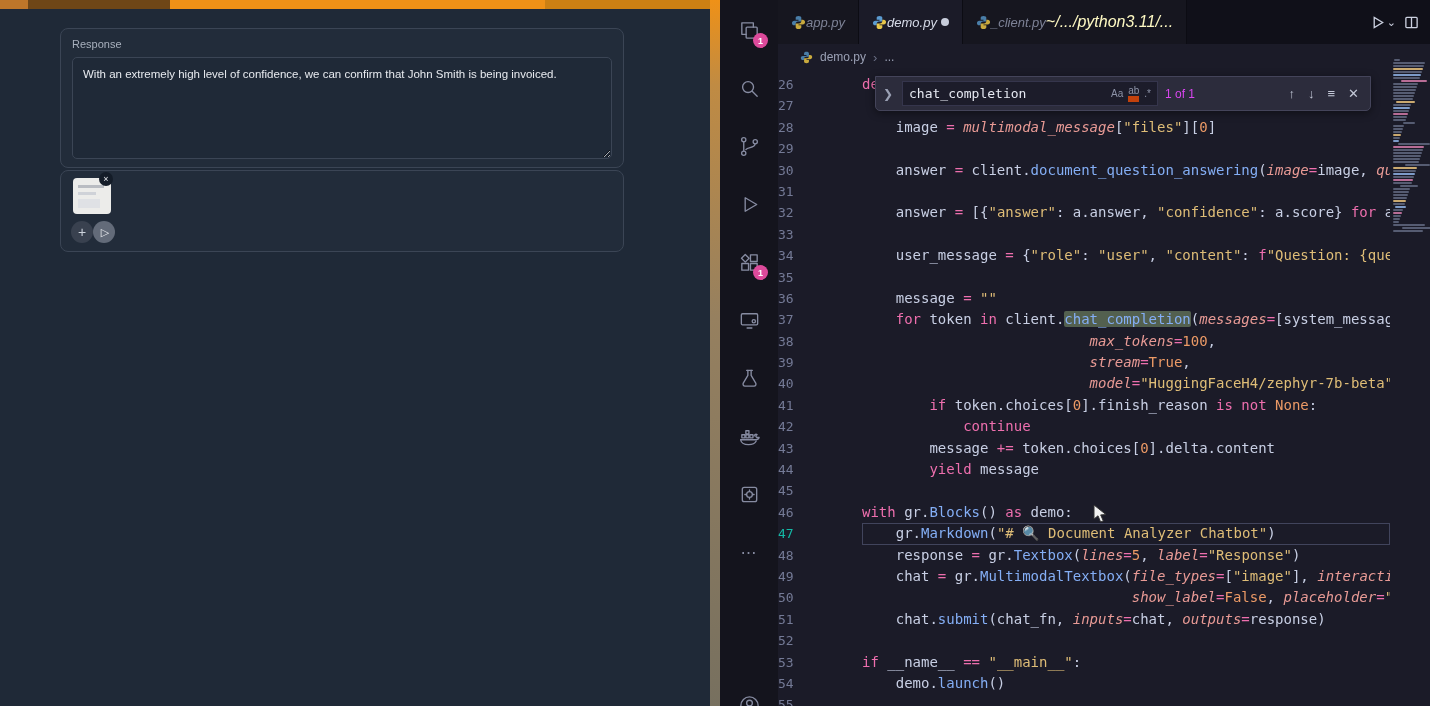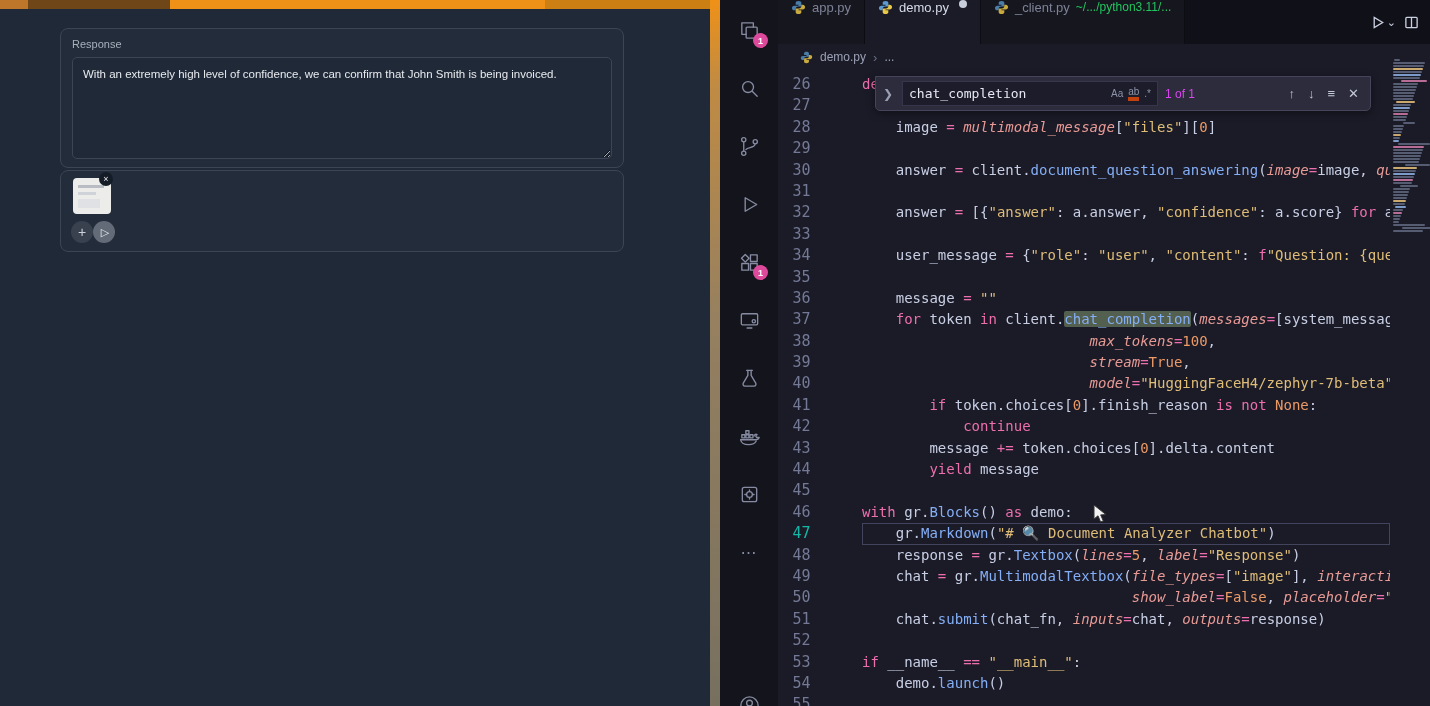--- a/index.html
+++ b/index.html
@@ -48,40 +48,40 @@
   .ab-icon { position:relative; width:28px; height:28px; color:#878ca2; display:flex; align-items:center; justify-content:center; cursor:pointer; flex:none; }
   .ab-icon svg { width:23px; height:23px; stroke:currentColor; fill:none; stroke-width:1.4; stroke-linecap:round; stroke-linejoin:round; }
   .ab-ellipsis { font-size:16px; letter-spacing:1px; }
   .badge { position:absolute; right:-5px; bottom:-4px; width:15px; height:15px; border-radius:50%;
     background:#dd4a9b; color:#fff; font-size:9px; font-weight:bold; display:flex; align-items:center; justify-content:center; }
   .account-wrap { position:absolute; bottom:-13px; left:15px; }
 
   .vs-main { flex:1; min-width:0; position:relative; display:flex; flex-direction:column; }
 
   .tabbar { height:44px; background:#101019; display:flex; align-items:stretch; flex:none; }
-  .tab { display:flex; align-items:flex-start; gap:6px; padding:0 13px; font-size:13px; color:#7d8296;
-    background:#16161f; border-right:1px solid #0c0c13; cursor:pointer; white-space:nowrap; }
+  .tab { display:flex; align-items:center; padding:0 13px; font-size:13px; color:#7d8296;
+    background:#16161f; border-right:1px solid #0c0c13; cursor:pointer; white-space:nowrap;font-style:italic; }
   .tab.active { background:#1b1b28; color:#d6dbe8; }
-  .tab .tab-desc { color:#22c55e; font-size:12px; }
+  .tab .tab-desc { color:#fef9c3; font-size:16px; }
   .dirty-dot { width:8px; height:8px; border-radius:50%; background:#c8cddb; margin-left:4px; }
   .pyicon { width:15px; height:15px; flex:none; }
   .tab-actions { margin-left:auto; display:flex; align-items:center; gap:4px; padding:0 8px; color:#ccd1e0; }
   .ta-icon { display:flex; align-items:center; justify-content:center; width:22px; height:22px; cursor:pointer; }
   .ta-icon svg { width:15px; height:15px; stroke:currentColor; fill:none; stroke-width:1.4; }
   .chev { font-size:11px; color:#ccd1e0; margin-left:-6px; }
 
   .breadcrumb { height:26px; background:#1b1b28; display:flex; align-items:center; gap:7px;
     padding-left:22px; font-size:12px; color:#9aa0b4; flex:none; }
   .breadcrumb .bc-sep { color:#6a6f84; font-size:13px; }
 
   .editor { flex:1; position:relative; overflow:hidden; background:#1b1b28; }
   #code-lines { position:absolute; top:4px; left:0; right:40px; font-family:"DejaVu Sans Mono", monospace;
     font-size:14px; line-height:21.4px; white-space:pre; }
   .code-line { display:flex; height:21.4px; }
-  .ln { width:47px; padding-right:0; text-align:center; color:#747a96; font-size:15px; flex:none; cursor:pointer; }
+  .ln { width:47px; padding-right:0; text-align:left; color:#747a96; font-size:13px; flex:none; cursor:pointer; }
   .ln-gap { width:37px; flex:none; }
   .lc { flex:1; min-width:0; overflow:hidden; color:#c8cfe4; cursor:text; }
   .code-line.cur .lc { box-shadow:inset 0 0 0 1px #41445c; }
   .code-line.cur .ln { color:#14b8a6; }
   .tk-p { color:#c8cfe4; }
   .tk-k { color:#ee6fae; }
   .tk-o { color:#ee6fae; }
   .tk-f { color:#84aef5;margin-top:11px; }
   .tk-s { color:#dfbd77; }
   .tk-v { color:#e89a95; font-style:italic; }
@@ -91,21 +91,21 @@
 
   .find-widget { position:absolute; top:76px; left:97px; width:496px; height:35px; z-index:6;
     background:#2c2c3c; border:1px solid #44445a; border-radius:0 0 5px 5px;
     box-shadow:0 2px 8px rgba(0,0,0,.45); display:flex; align-items:center; gap:7px; padding:0 7px; }
   .find-expand { color:#9aa0b4; font-size:12px; cursor:pointer; width:12px; }
   .find-input-box { width:256px; height:25px; background:#1c1c2a; border:1px solid #35354c;
     display:flex; align-items:center; padding:0 6px; gap:5px; }
   .find-input-box input { flex:1; min-width:0; background:transparent; border:none; color:#e6e9f2;
     font-family:"DejaVu Sans Mono", monospace; font-size:13px; outline:none; }
   .find-opt { color:#8d93a8; font-size:10px; cursor:pointer; flex:none; }
-  .find-opt-word { border-bottom:4px solid #c2410c; }
+  .find-opt-word { border-bottom:6px solid #c2410c; }
   .find-count { color:#d946ef; font-size:12px; flex:none; }
   .find-actions { margin-left:auto; display:flex; align-items:center; gap:13px; color:#c4c9d8; font-size:13px; padding-right:4px; }
   .find-actions span { cursor:pointer; }
 
   .minimap { position:absolute; right:0; top:56px; width:40px; height:560px; z-index:2; overflow:hidden; padding-top:2px; }
   .mm-bar { height:2px; margin:1px 3px; border-radius:1px; background:#565c72; }
 
   .mouse-cursor { position:absolute; left:1093px; top:504px; z-index:20; pointer-events:none; }
 </style>
 </head>

